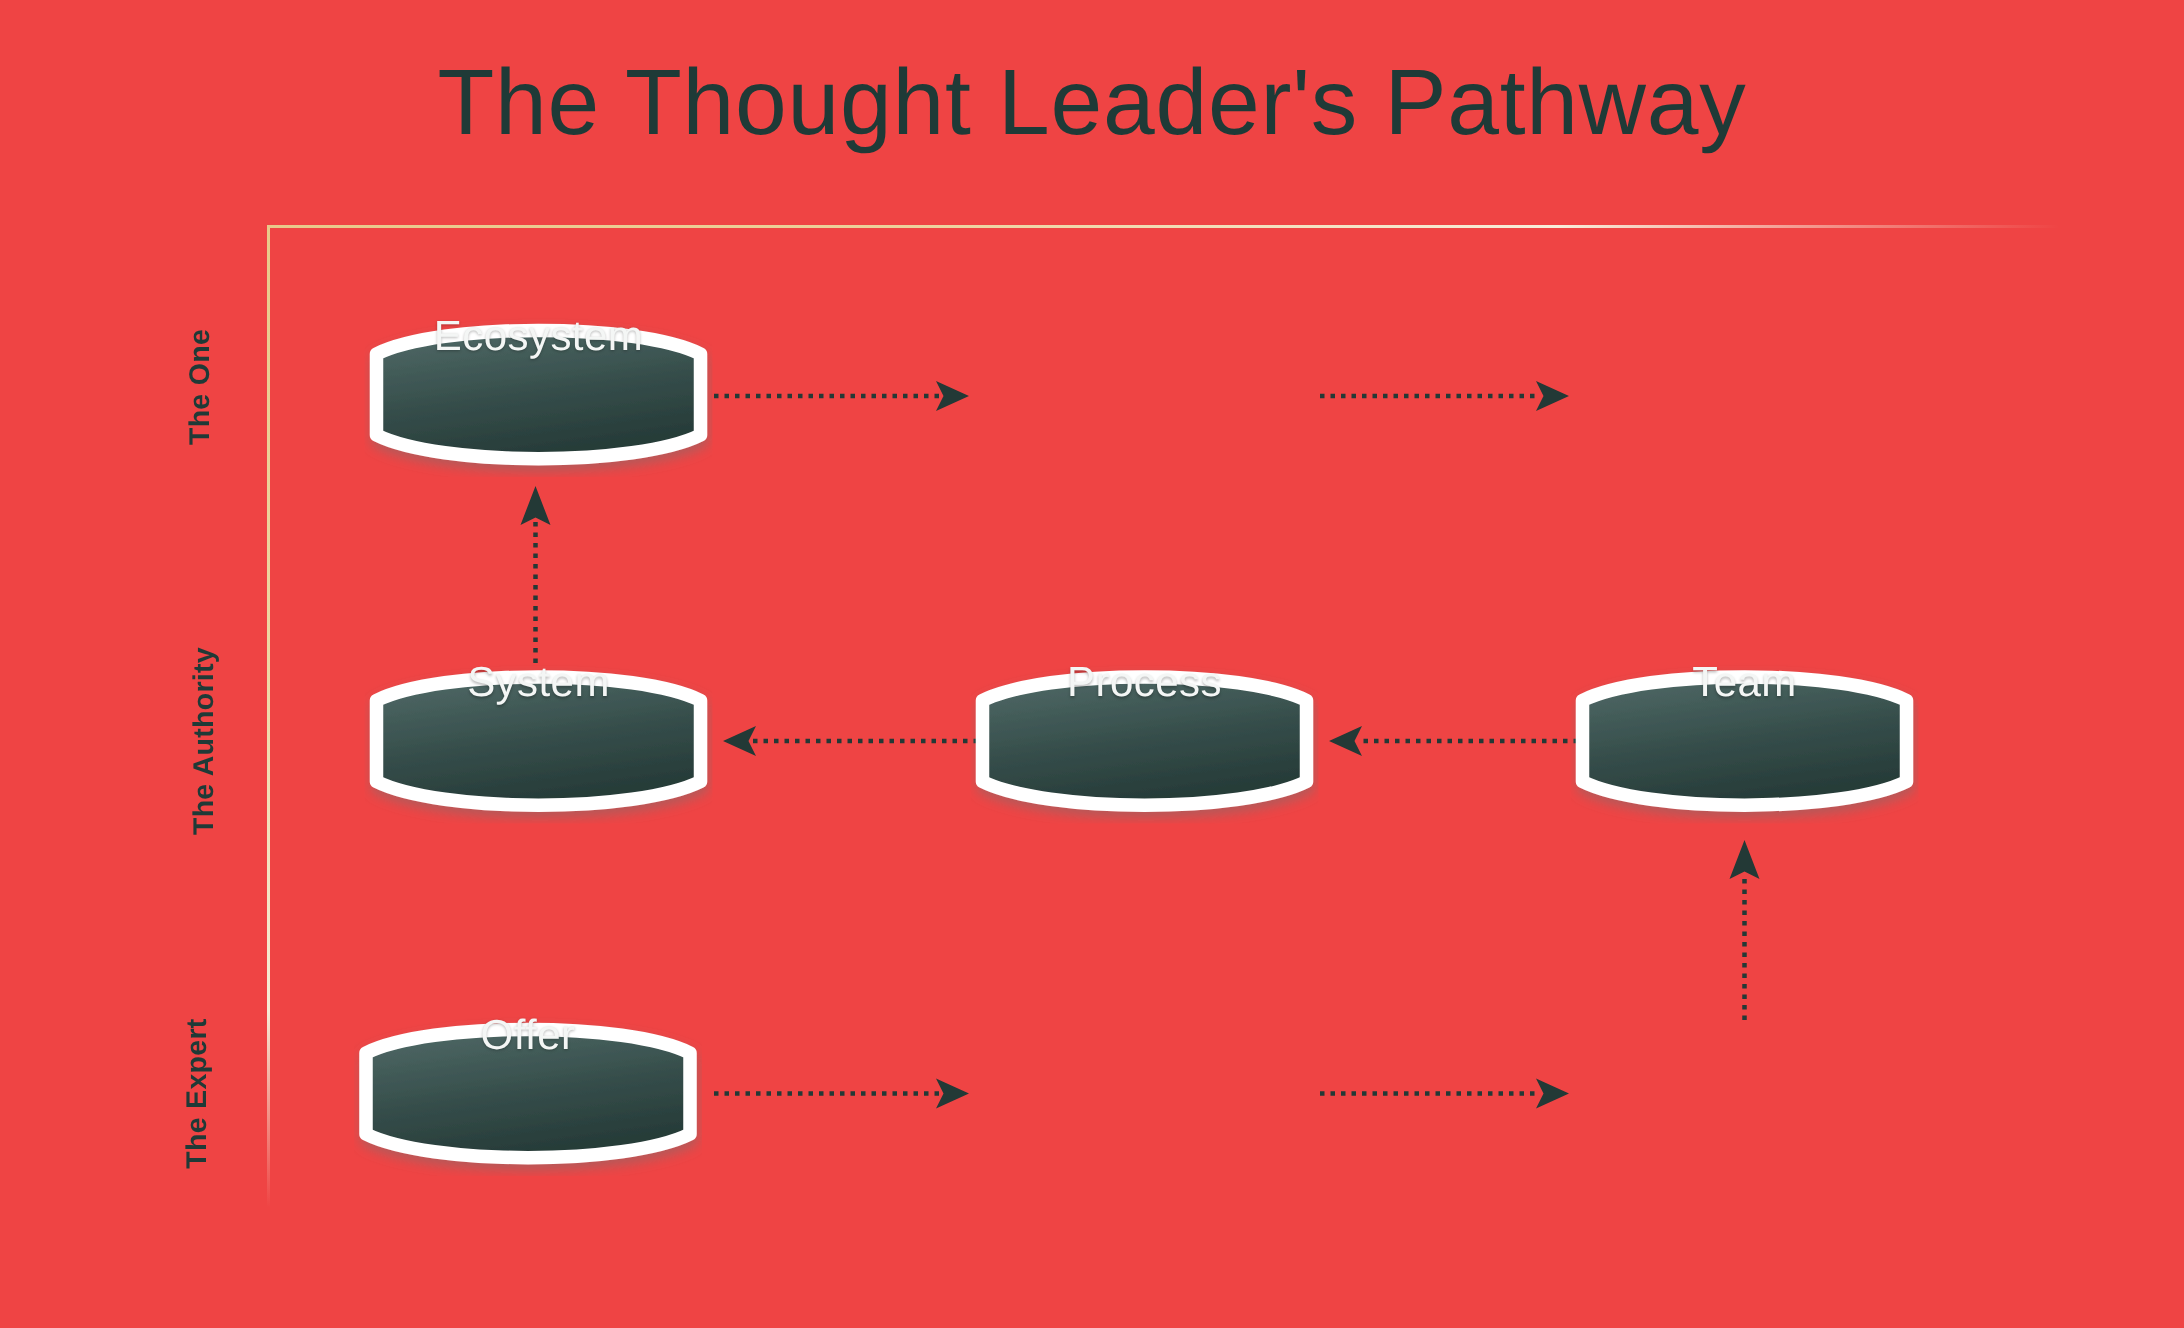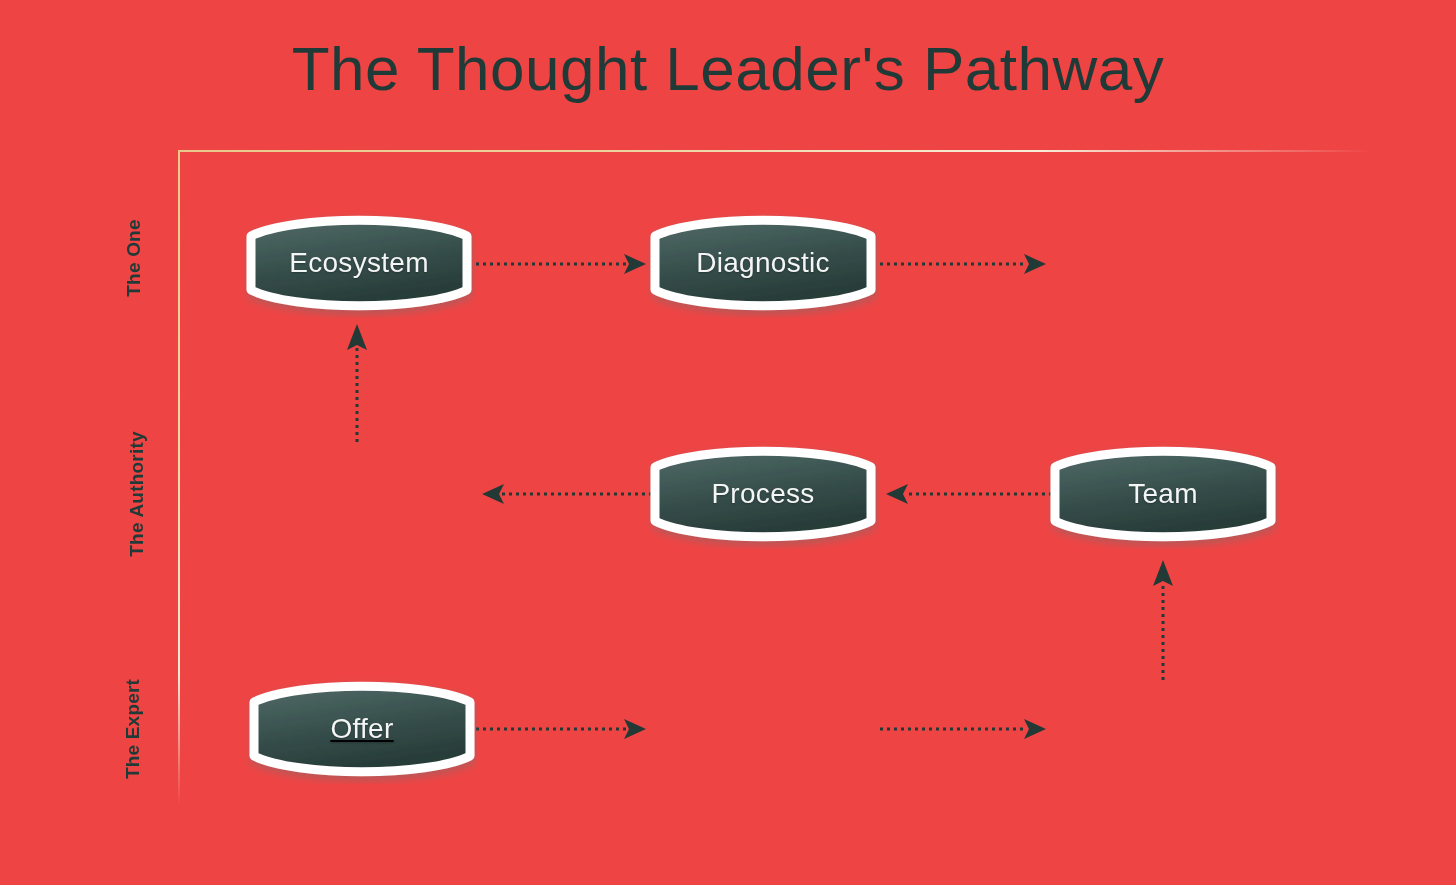--- a/index.html
+++ b/index.html
@@ -73,21 +73,21 @@
     letter-spacing: 0.2px;
     white-space: nowrap;
     text-align: center;
     user-select: none;
   }
 
   
   .node {
     position: absolute;
     display: flex;
-    align-items: center;
+    align-items: flex-start;
     justify-content: center;
   }
   .node-svg {
     position: absolute;
     left: 0;
     top: 0;
     display: block;
   }
   .node-label {
     position: relative;
@@ -193,44 +193,44 @@
     </svg>
   </div>
 
   <div class="node" style="left:243px; top:208px; width:232px; height:110px;">
     <svg class="node-svg" width="232" height="110" viewBox="0 0 232 110" aria-hidden="true">
       <path d="M8 28 C50 7, 182 7, 224 28 L224 82 C182 103, 50 103, 8 82 Z" fill="url(#nodeGrad)" stroke="#ffffff" stroke-width="9" stroke-linejoin="round" filter="url(#nodeShadow)"></path>
     </svg>
     <span class="node-label">Ecosystem</span>
   </div>
 
-  <div class="node" style="left:647px; top:208px; width:232px; height:110px;">
-    <svg class="node-svg" width="232" height="110" viewBox="0 0 232 110" aria-hidden="true">
-      <path d="M8 28 C50 7, 182 7, 224 28 L224 82 C182 103, 50 103, 8 82 Z" fill="url(#nodeGrad)" stroke="#ffffff" stroke-width="9" stroke-linejoin="round" filter="url(#nodeShadow)"></path>
-    </svg>
-    <span class="node-label">Diagnostic</span>
-  </div>
-
-
+
+
+  <div class="node" style="left:243px; top:439px; width:232px; height:110px;">
+    <svg class="node-svg" width="232" height="110" viewBox="0 0 232 110" aria-hidden="true">
+      <path d="M8 28 C50 7, 182 7, 224 28 L224 82 C182 103, 50 103, 8 82 Z" fill="url(#nodeGrad)" stroke="#ffffff" stroke-width="9" stroke-linejoin="round" filter="url(#nodeShadow)"></path>
+    </svg>
+    <span class="node-label">System</span>
+  </div>
 
   <div class="node" style="left:1047px; top:439px; width:232px; height:110px;">
     <svg class="node-svg" width="232" height="110" viewBox="0 0 232 110" aria-hidden="true">
       <path d="M8 28 C50 7, 182 7, 224 28 L224 82 C182 103, 50 103, 8 82 Z" fill="url(#nodeGrad)" stroke="#ffffff" stroke-width="9" stroke-linejoin="round" filter="url(#nodeShadow)"></path>
     </svg>
     <span class="node-label">Team</span>
   </div>
 
   <div class="node" style="left:647px; top:439px; width:232px; height:110px;">
     <svg class="node-svg" width="232" height="110" viewBox="0 0 232 110" aria-hidden="true">
       <path d="M8 28 C50 7, 182 7, 224 28 L224 82 C182 103, 50 103, 8 82 Z" fill="url(#nodeGrad)" stroke="#ffffff" stroke-width="9" stroke-linejoin="round" filter="url(#nodeShadow)"></path>
     </svg>
     <span class="node-label">Process</span>
   </div>
 
-  <div class="node" style="left:246px; top:674px; width:232px; height:110px;text-decoration:underline;">
+  <div class="node" style="left:236px; top:674px; width:232px; height:110px;">
     <svg class="node-svg" width="232" height="110" viewBox="0 0 232 110" aria-hidden="true">
       <path d="M8 28 C50 7, 182 7, 224 28 L224 82 C182 103, 50 103, 8 82 Z" fill="url(#nodeGrad)" stroke="#ffffff" stroke-width="9" stroke-linejoin="round" filter="url(#nodeShadow)"></path>
     </svg>
     <span class="node-label">Offer</span>
   </div>
 
 
 
 </div>
 

